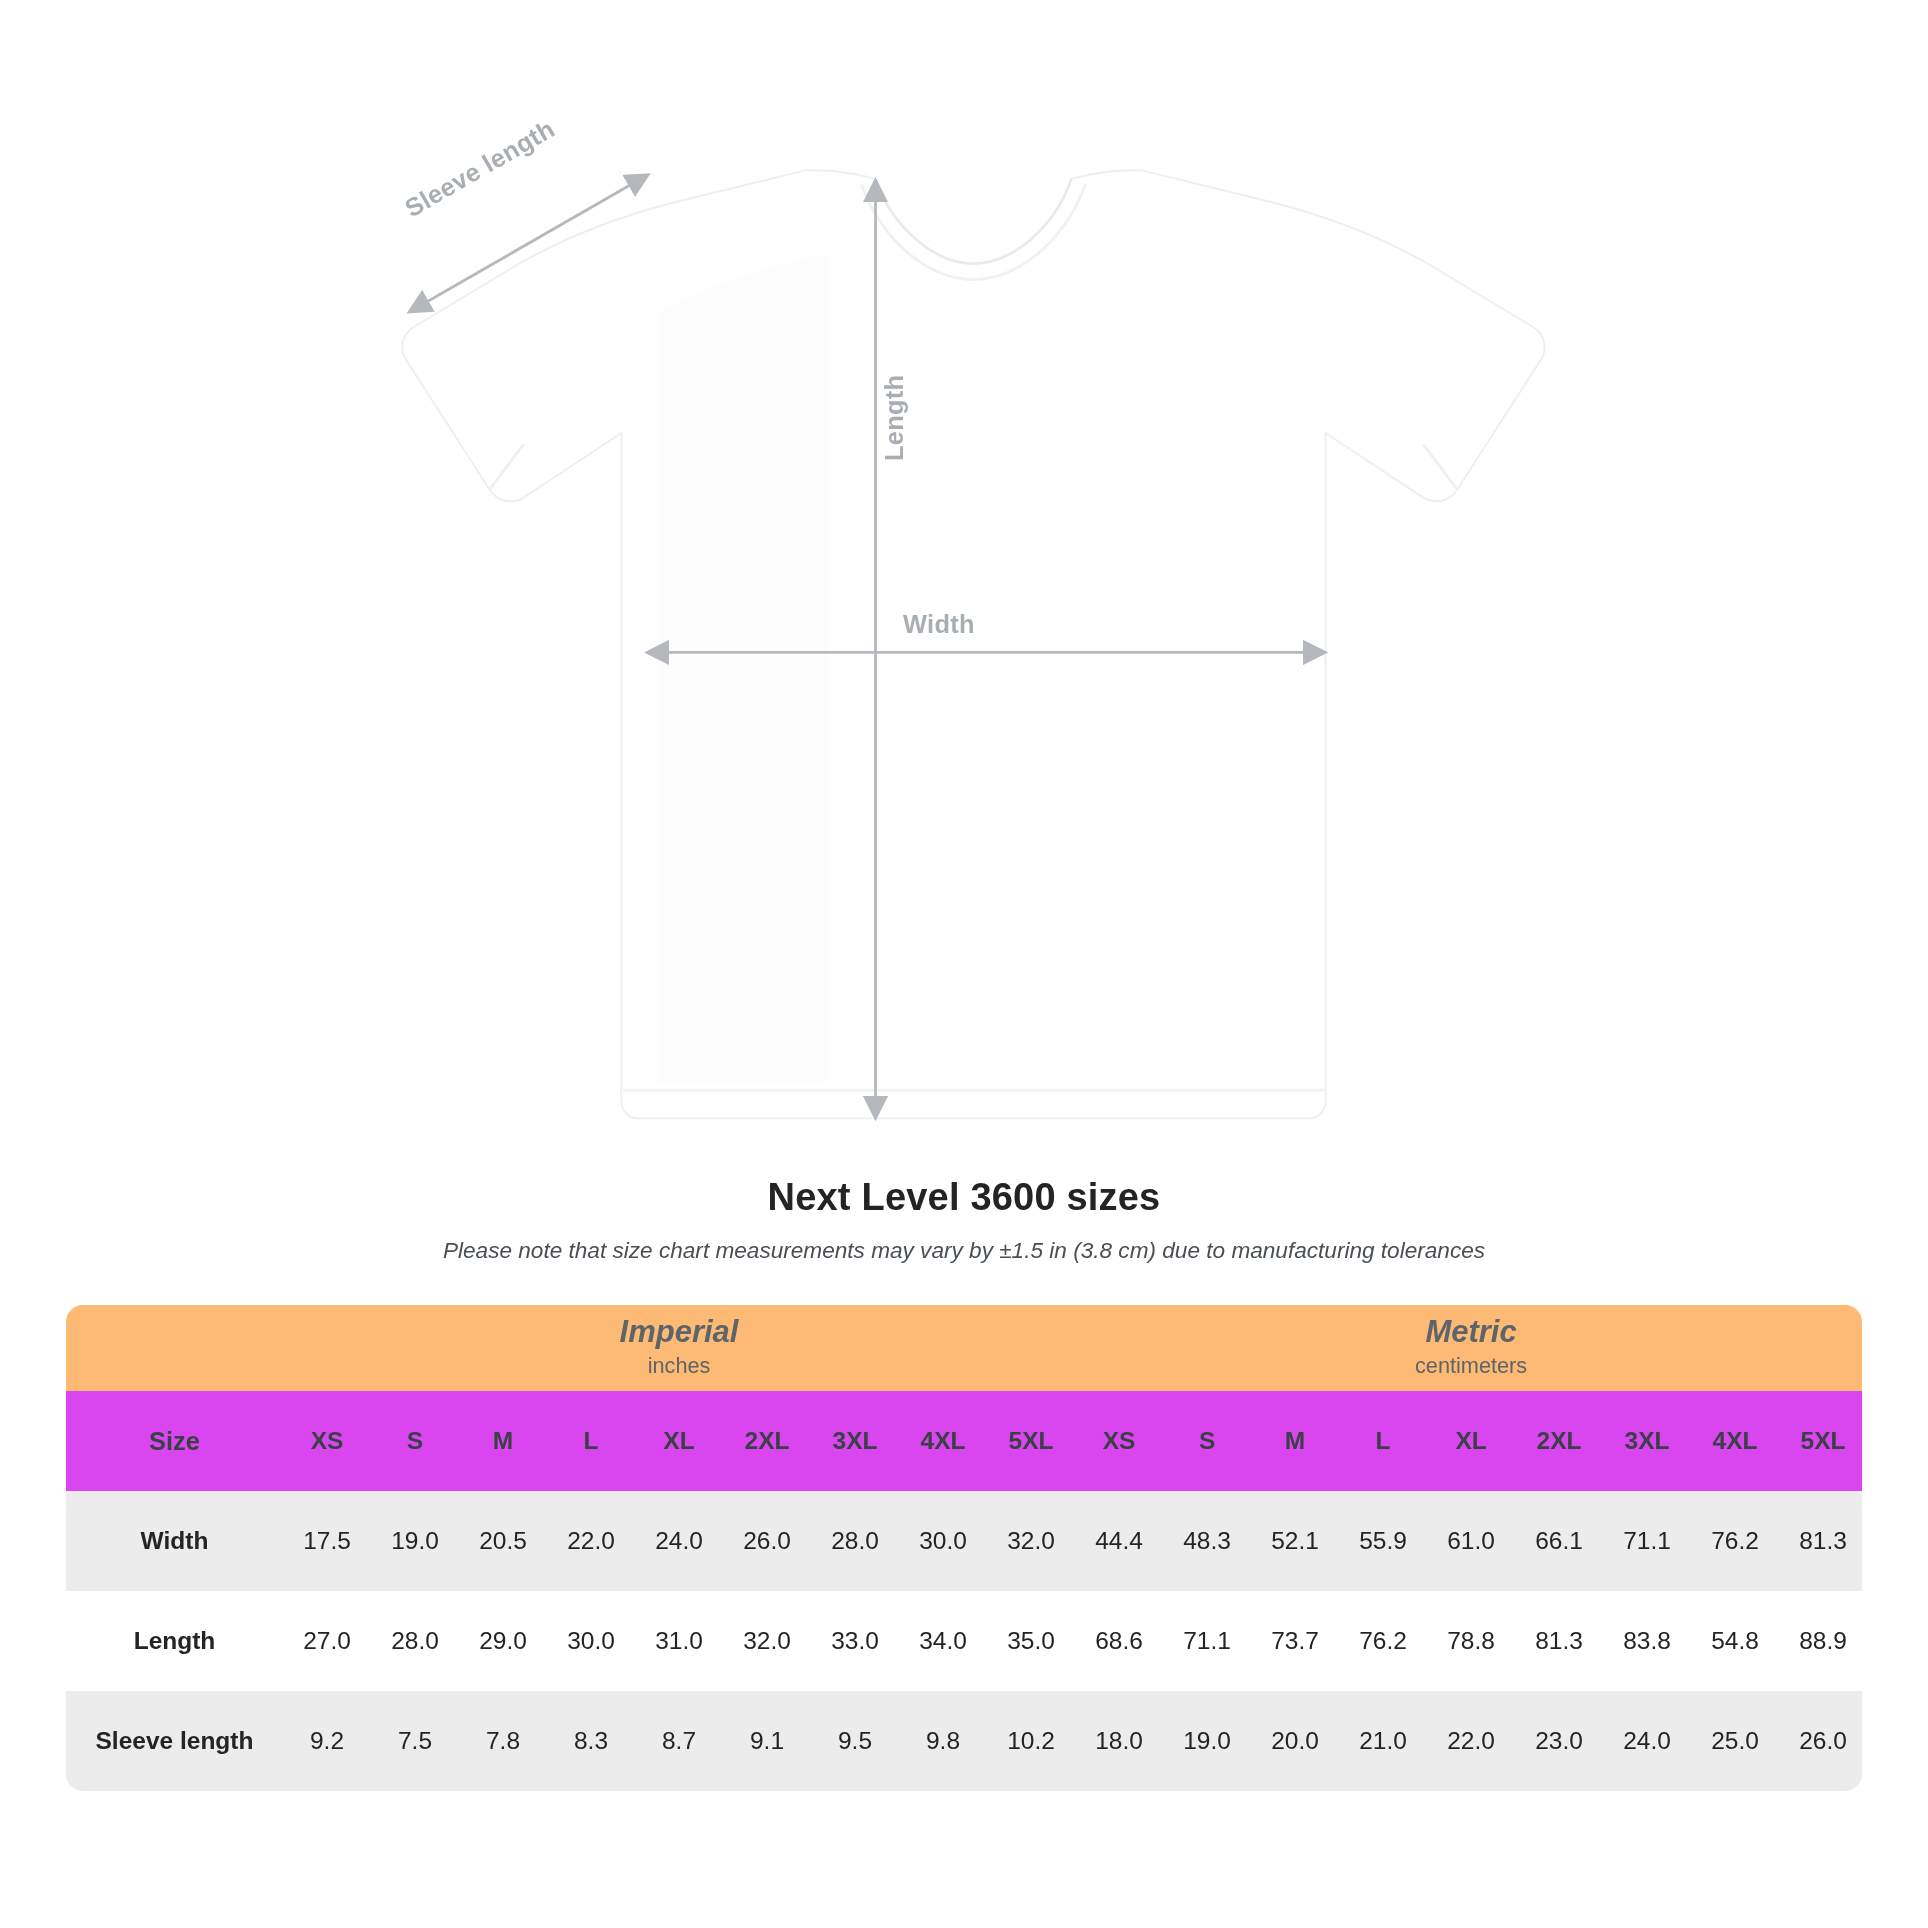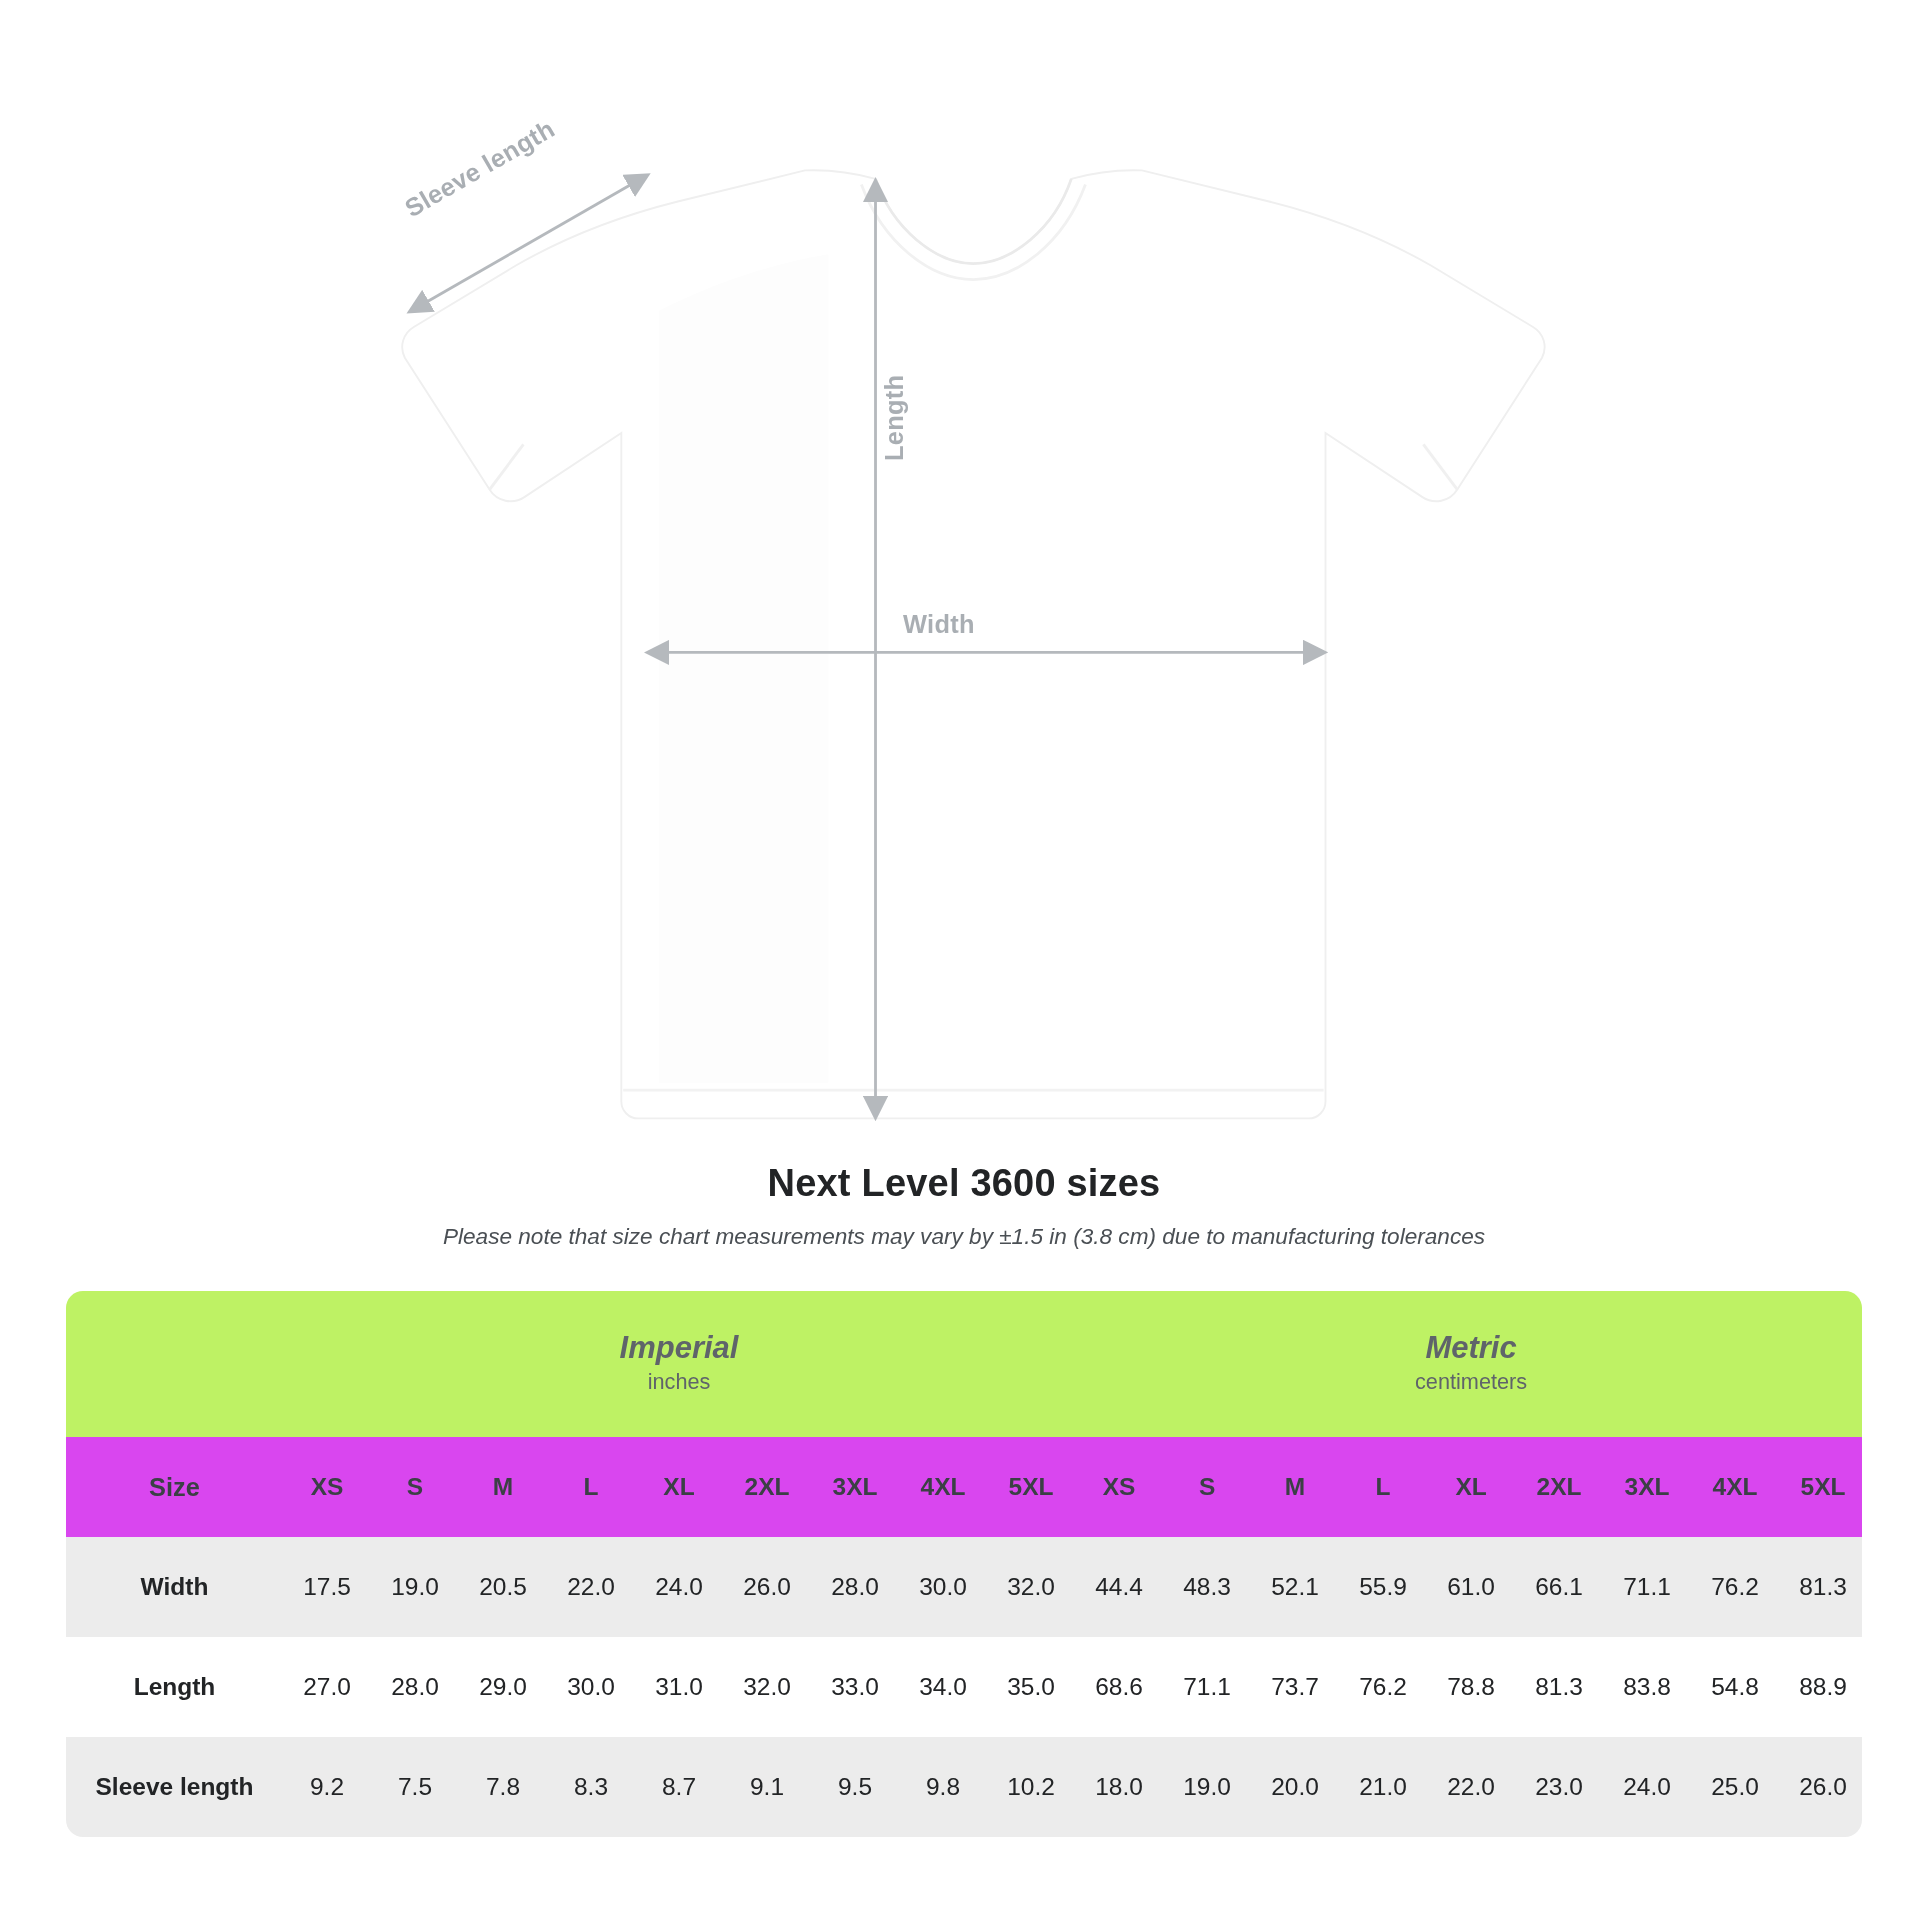--- a/index.html
+++ b/index.html
@@ -56,21 +56,21 @@
   }
 
   #width-label {
     left: 903px;
     top: 610px;
   }
 
   
   .title-block {
     text-align: center;
-    margin-top: 4px;
+    margin-top: 18px;
   }
 
   .chart-title {
     font-size: 38px;
     font-weight: bold;
     color: #222426;
     margin: 0;
     letter-spacing: 0.2px;
   }
 
@@ -98,22 +98,22 @@
   table.size-table th {
     text-align: center;
     vertical-align: middle;
     font-size: 23.5px;
     color: #222426;
     border: none;
   }
 
   
   tr.units-row td {
-    background: #bef264;
-    height: 146px;
+    background: #fdba74;
+    height: 86px;
     padding: 0;
   }
 
   .unit-name {
     font-size: 31px;
     font-style: italic;
     font-weight: bold;
     color: #5f646a;
     line-height: 1.15;
   }

